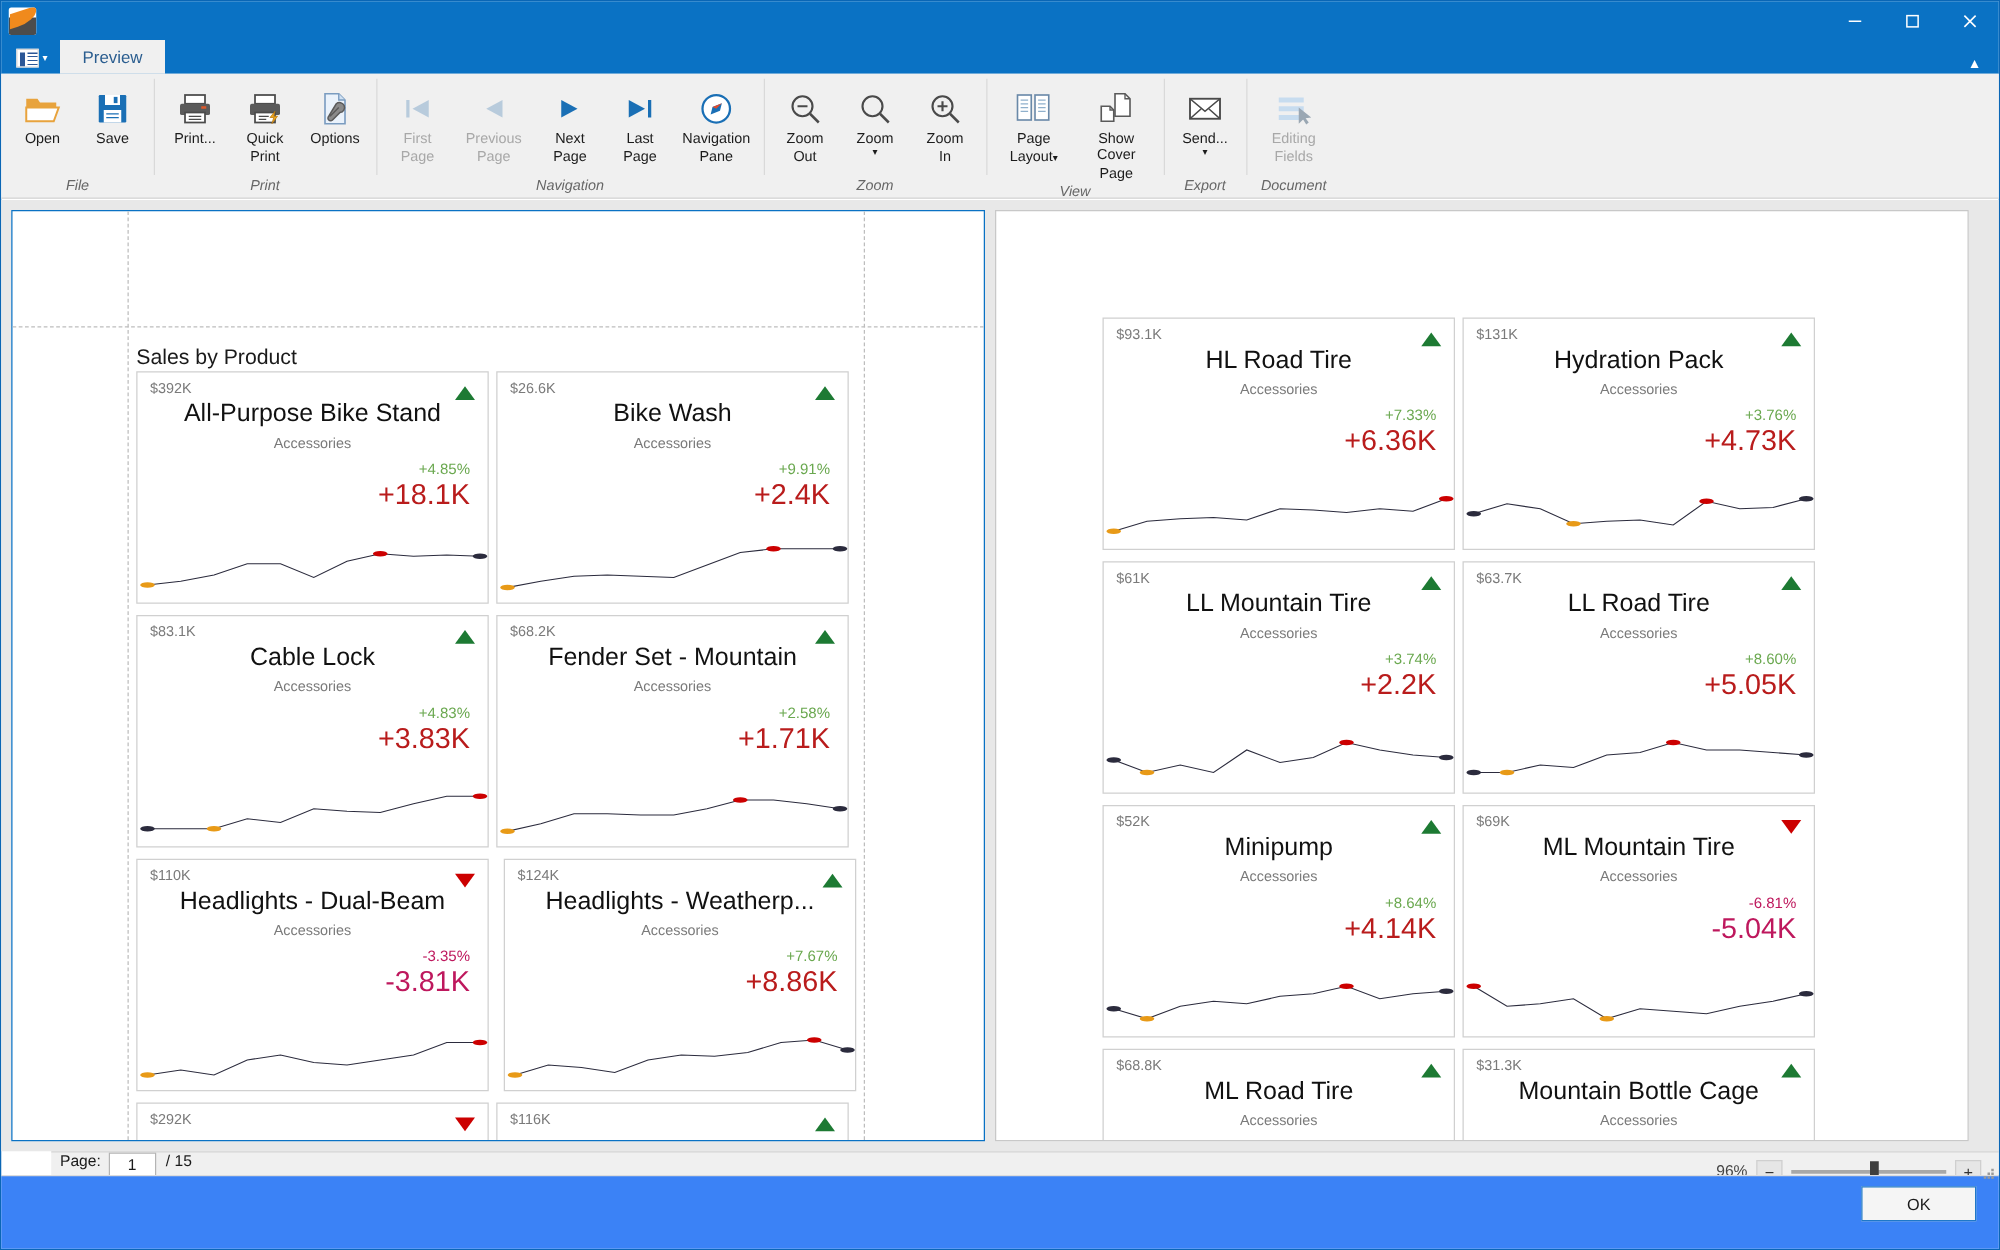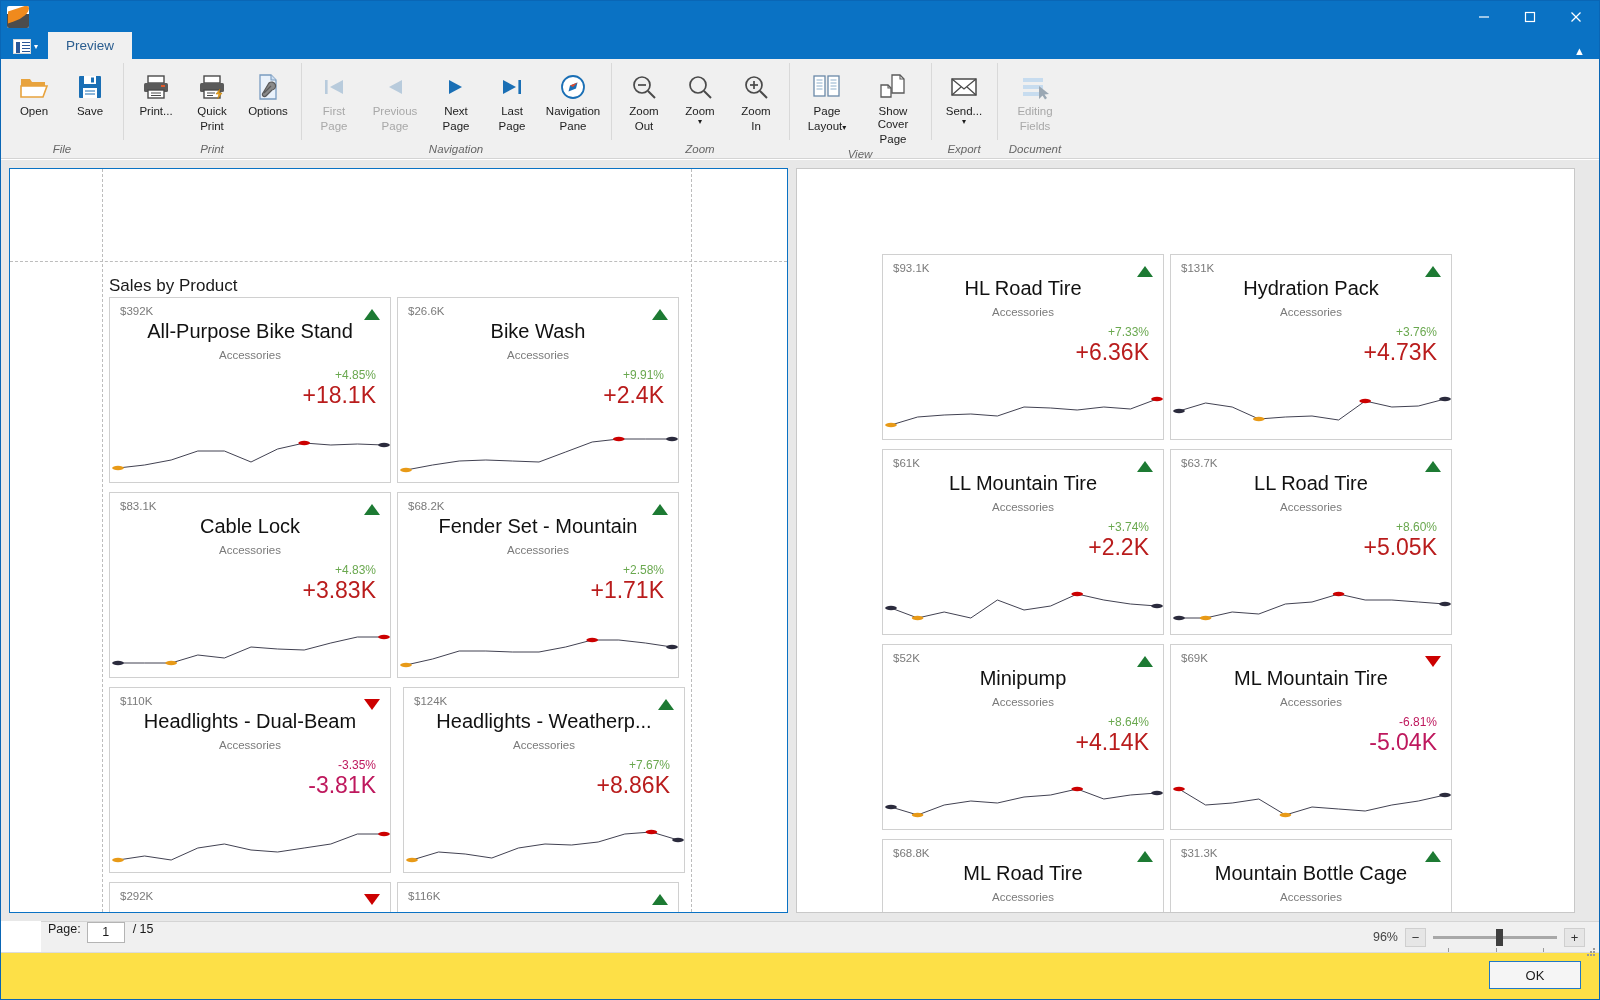--- a/index.html
+++ b/index.html
@@ -172,22 +172,22 @@
   .slider { position:relative; width:124px; height:19px; display:flex; align-items:center; }
   .slider-track { width:100%; height:3px; background:#a8a8a8; }
   .slider-thumb {
     position:absolute; left:51%; width:7px; height:17px; background:#3f3f3f;
   }
   .slider-ticks { position:absolute; left:0; right:0; bottom:-6px; height:5px; }
   .tick { position:absolute; width:1px; height:5px; background:#9a9a9a; }
 
   
   .footer {
-    position:absolute; left:0; right:0; bottom:0; height:47px;
-    background:#fde047; border-top:1px solid #dcdcdc;
+    position:absolute; left:0; right:0; bottom:0; height:59px;
+    background:#3b82f6; border-top:1px solid #dcdcdc;
   }
   .ok-btn {
     position:absolute; right:18px; top:8px; width:92px; height:28px;
     background:#f5f5f5; border:1px solid #1f78c8;
     font-size:13px; color:#1a1a1a;
     display:flex; align-items:center; justify-content:center;
   }
   .resize-grip { position:absolute; right:3px; top:-10px; width:12px; height:12px; }
 </style>
 </head>

